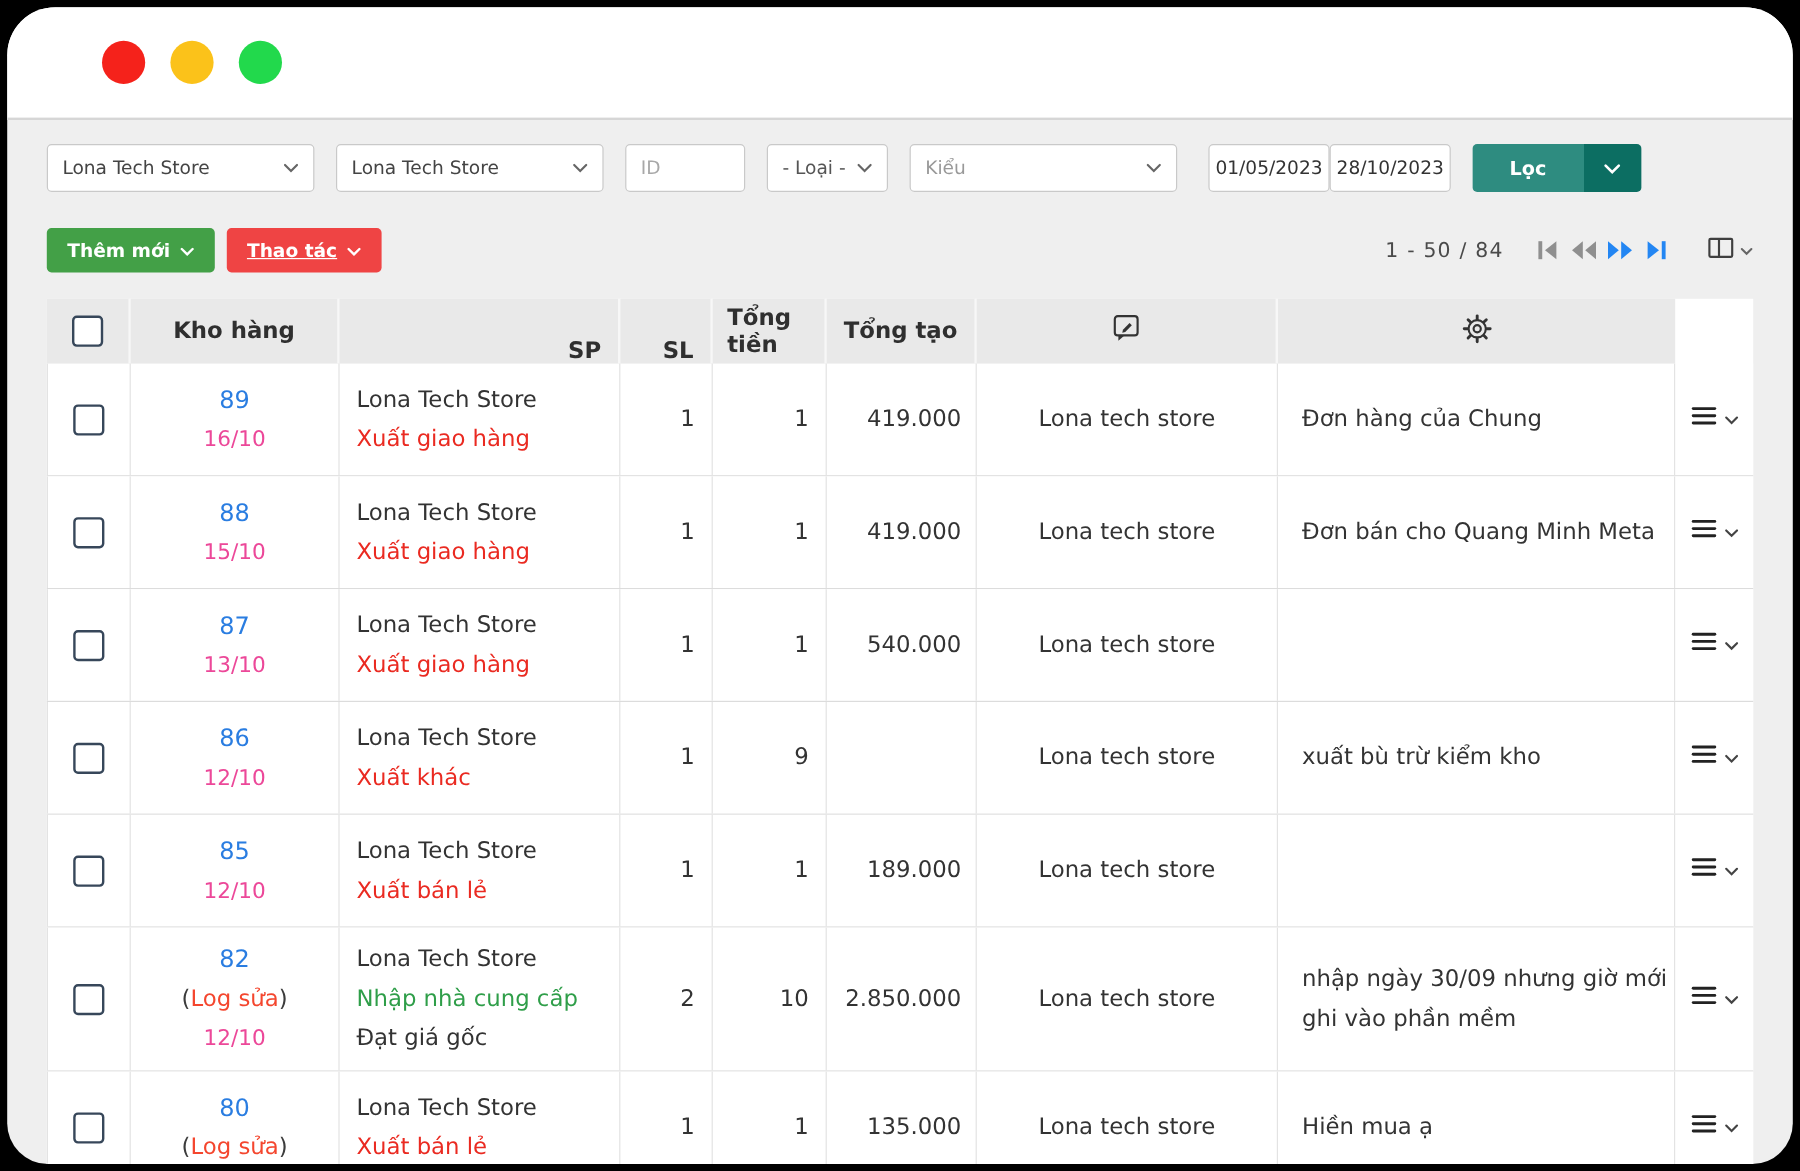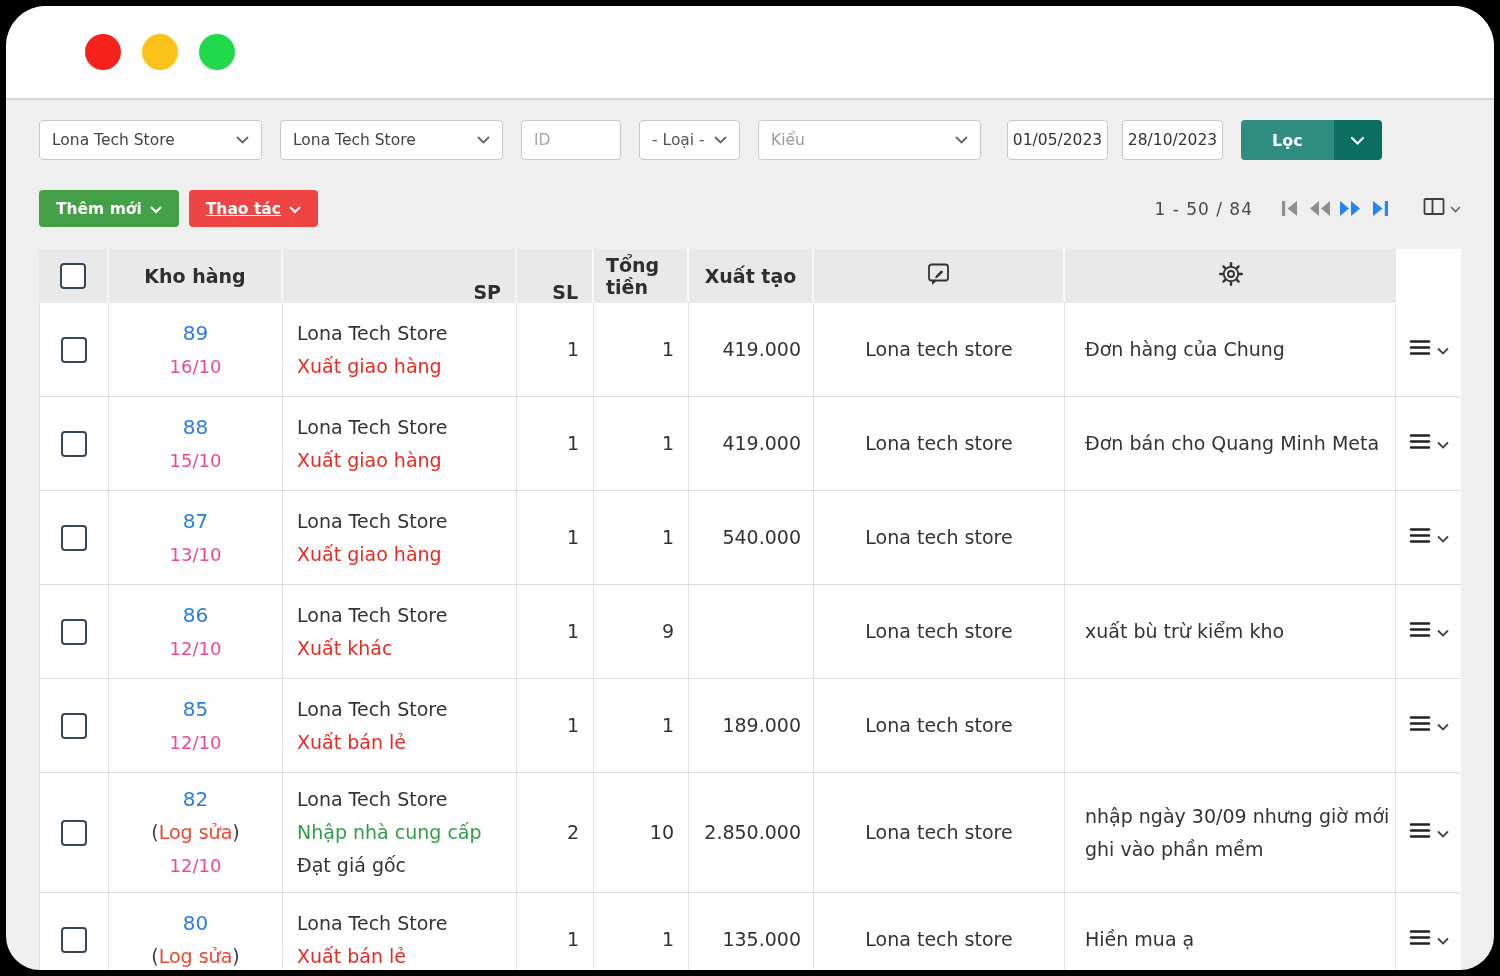--- a/index.html
+++ b/index.html
@@ -29,21 +29,21 @@
   .ctl {
     height:40px; background:#fff; border:1px solid #c9c9c9; border-radius:4px;
     display:flex; align-items:center; font-size:15.5px; color:#444;
   }
   .select { justify-content:space-between; padding:0 12px; cursor:pointer; }
   .w223 { width:223px; } .w101 { width:101px; }
   .text-input { width:100px; padding:0 12px; font-size:15.5px; color:#333;
     font-family:inherit; outline:none; }
   .text-input::placeholder { color:#a8a8a8; }
   .placeholder { color:#999; }
-  .date-pair { display:flex; gap:14px; }
+  .date-pair { display:flex; gap:0; }
   .date-box { justify-content:center; padding:0 4px; color:#333; }
   .loc-btn { display:flex; height:40px; border-radius:4px; overflow:hidden; cursor:pointer; }
   .loc-main { background:#2e8c80; color:#fff; font-size:16px; font-weight:600;
     display:flex; align-items:center; padding:0 31px; }
   .loc-caret { background:#0c6e62; width:48px; display:flex; align-items:center; justify-content:center; }
   
   .toolbar-row { margin-top:30px; display:flex; }
   .btn {
     height:37px; border:none; border-radius:4px; color:#fff; font-size:15.5px;
     font-family:inherit; display:flex; align-items:center; gap:8px;
@@ -215,21 +215,21 @@
 
     <div class="table">
       <div class="thead">
         <div class="th al-c">
           <div class="checkbox"></div>
         </div>
         <div class="th al-c">Kho hàng</div>
         <div class="th al-r pad-r14">SP</div>
         <div class="th al-r pad-r14">SL</div>
         <div class="th th-total">Tổng tiền</div>
-        <div class="th al-c">Xuất tạo</div>
+        <div class="th al-c">Tổng tạo</div>
         <div class="th al-c">
           <span>
             <svg width="24" height="25" viewBox="0 0 24 25">
                 <rect x="2" y="2.5" width="19" height="16" rx="2.5" fill="none" stroke="#333" stroke-width="1.8"></rect>
                 <path d="M5 18.5v4.5l5-4.5z" fill="#333"></path>
                 <path d="M8.8 13.7l5.5-5.5 1.9 1.9-5.5 5.5-2.5.6z" fill="#333"></path>
               </svg>
           </span>
         </div>
         <div class="th al-c">

